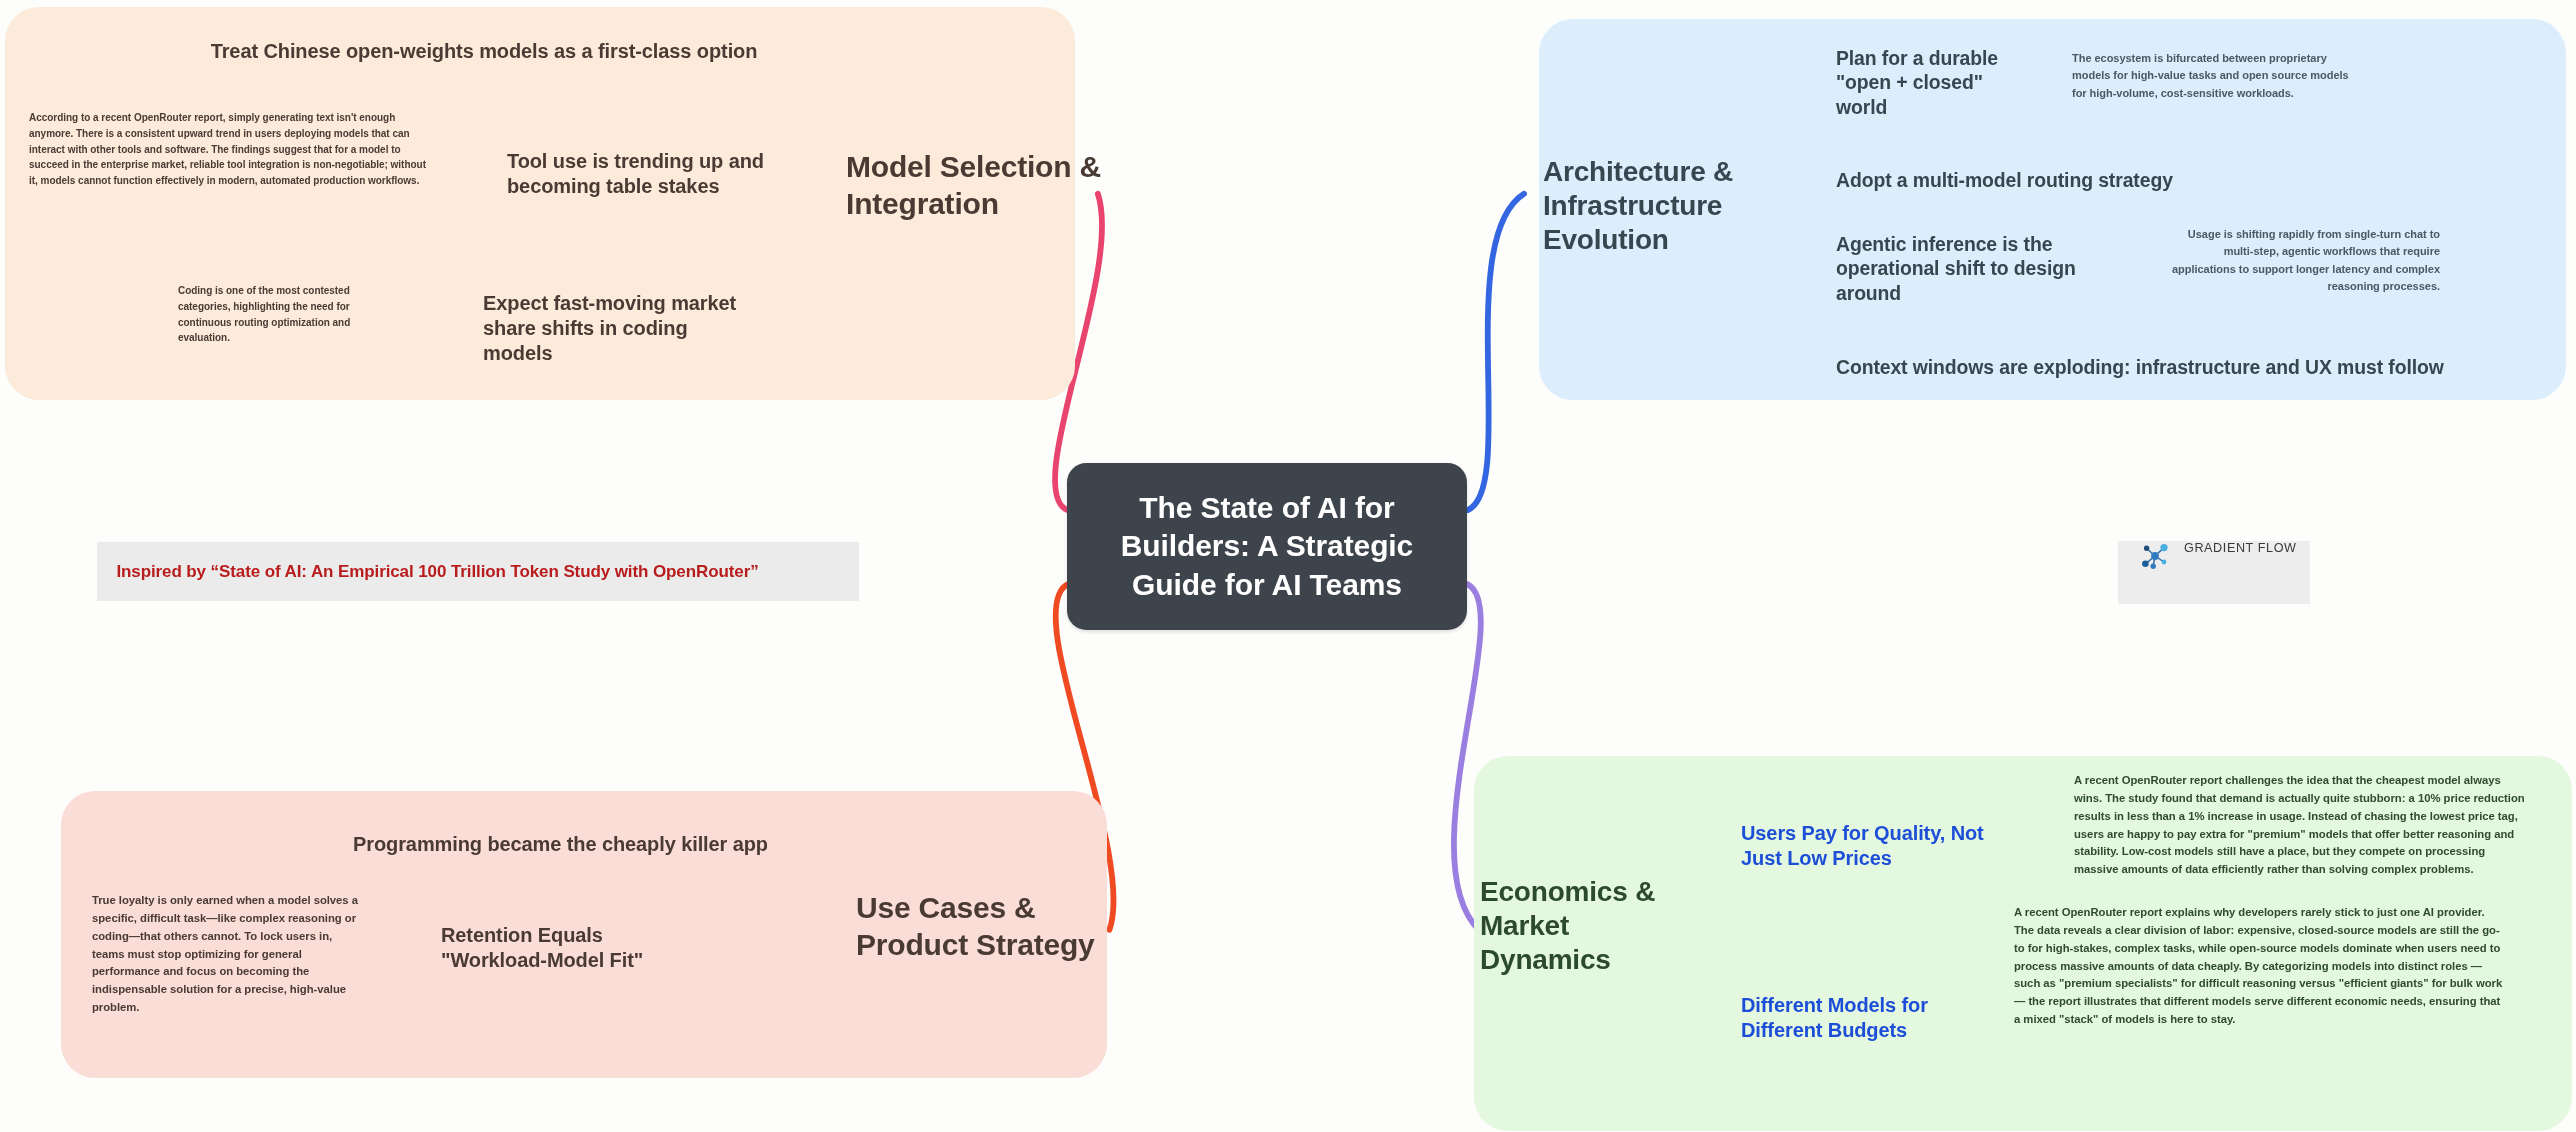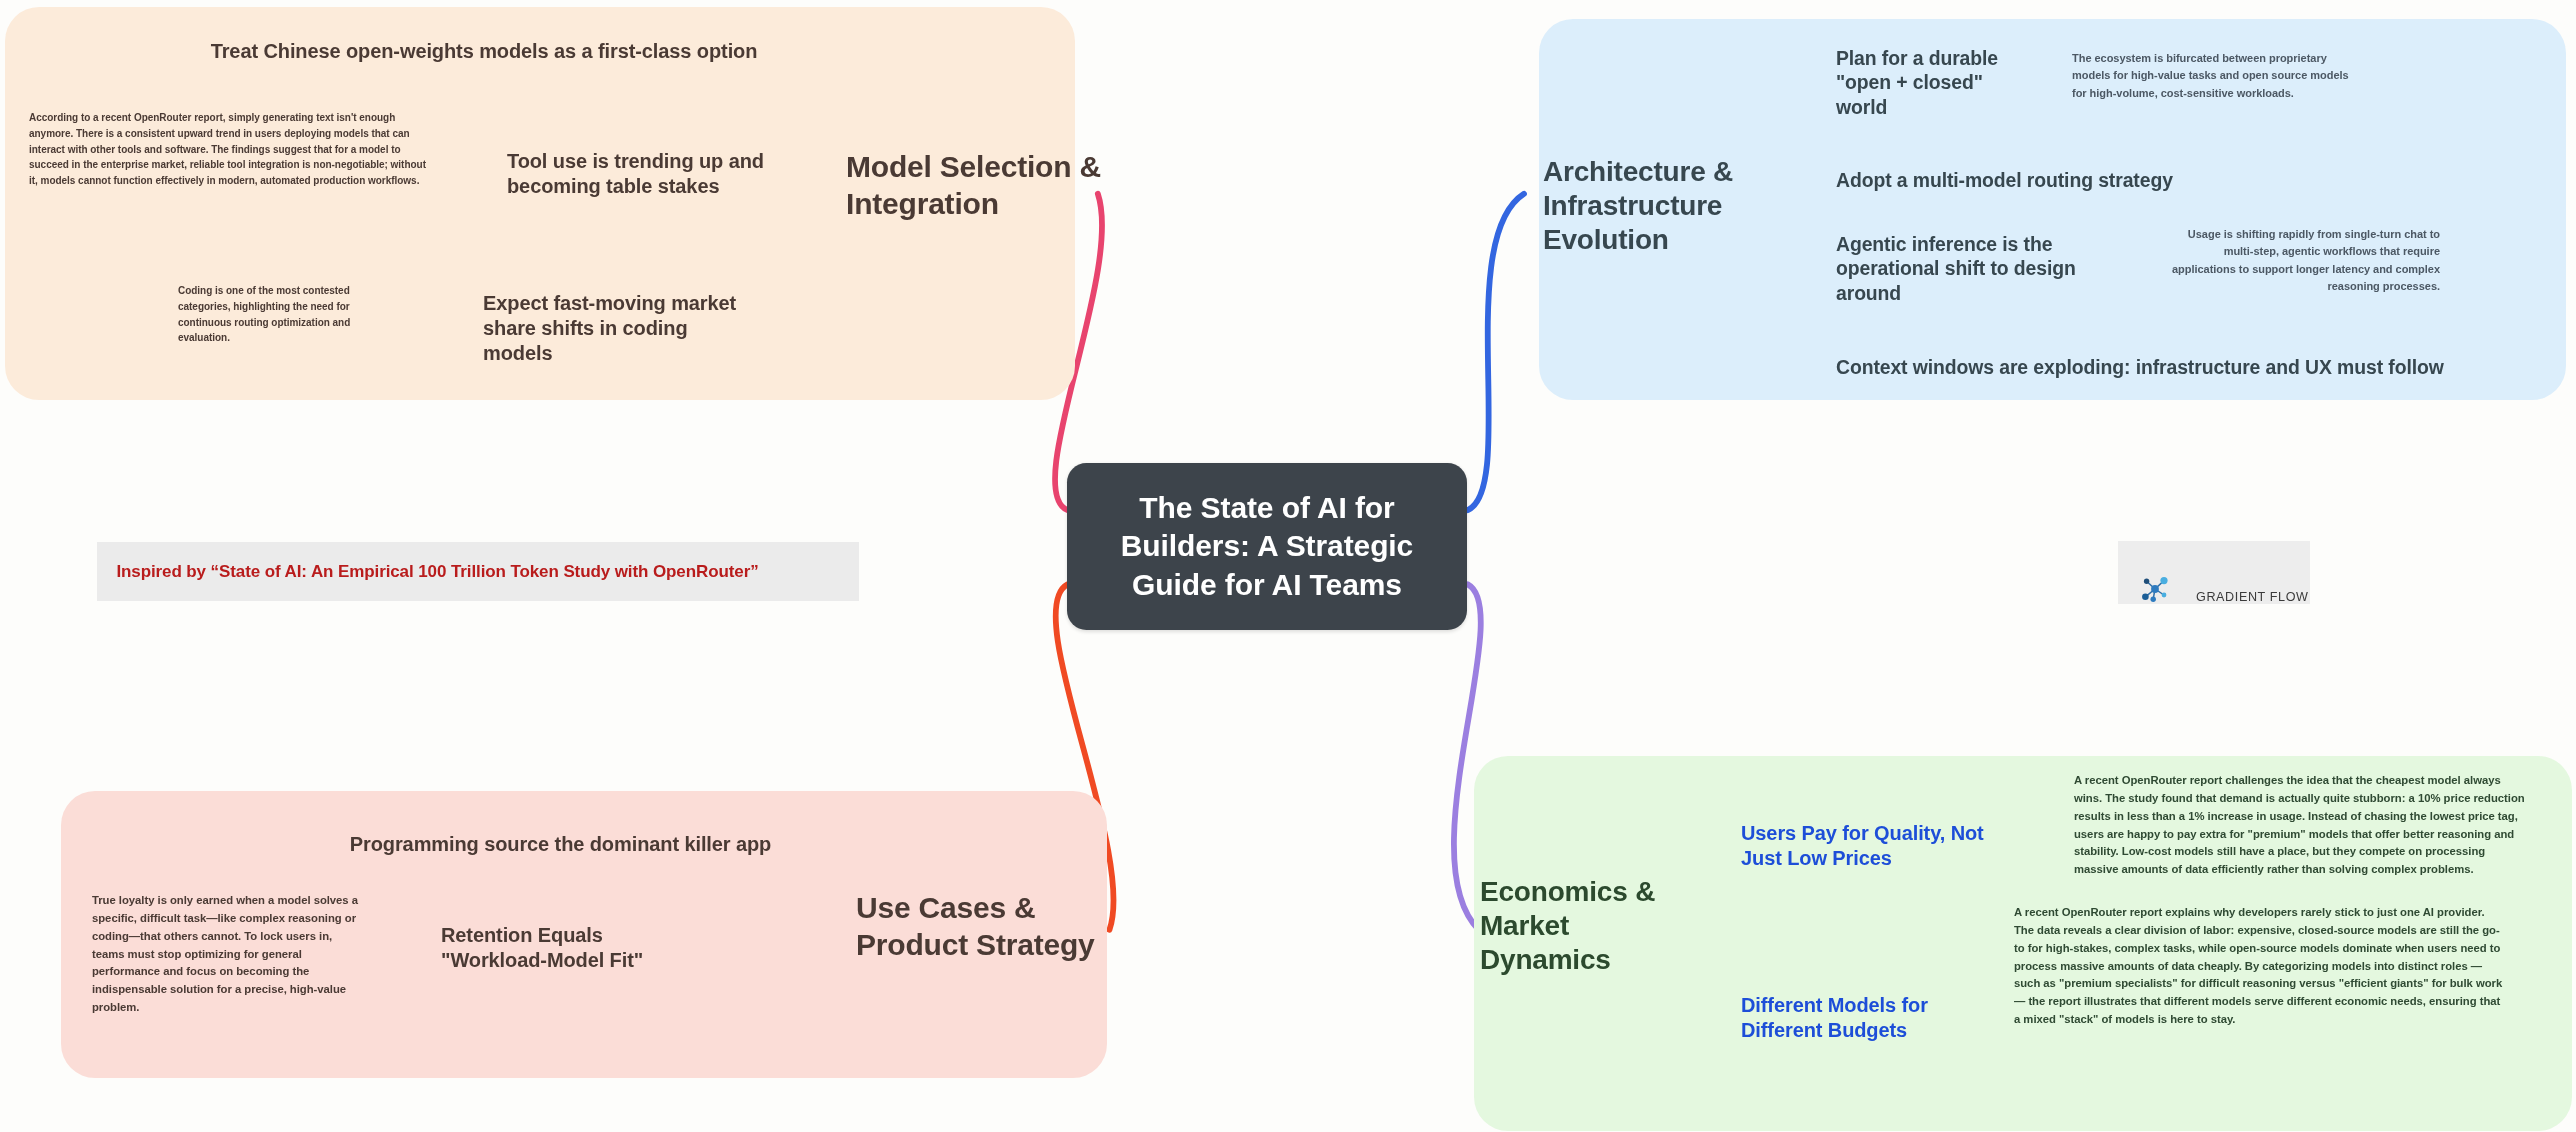--- a/index.html
+++ b/index.html
@@ -122,22 +122,22 @@
   }
 
   .brand-chip {
     position: absolute;
     left: 2118px;
     top: 541px;
     width: 192px;
     height: 63px;
     background: #EDEDED;
     display: flex;
-    align-items: flex-end;
-    gap: 26px;
+    align-items: flex-start;
+    gap: 14px;
     padding-left: 22px;
     box-sizing: border-box;
     z-index: 5;
   }
   .brand-logo { width: 30px; height: 30px; flex: 0 0 auto; display:block; }
   .brand-text {
     font-size: 12.6px;
     color: #3A3A3A;
     letter-spacing: 0.6px;
     white-space: nowrap;
@@ -255,21 +255,21 @@
 
 <div class="sub sub-blue" style="left:1836px; top:168px; width:465px;">Adopt a multi-model routing strategy</div>
 
 <div class="sub sub-blue" style="left:1836px; top:232px; width:245px;">Agentic inference is the operational shift to design around</div>
 <div class="detail detail-blue" style="left:2162px; top:226px; width:278px;text-align:right;">Usage is shifting rapidly from single-turn chat to multi-step, agentic workflows that require applications to support longer latency and complex reasoning processes.</div>
 
 <div class="sub sub-blue" style="left:1836px; top:355px; width:652px;">Context windows are exploding: infrastructure and UX must follow</div>
 
 <div class="branch-title bt-pink">Use Cases &amp; Product Strategy</div>
 
-<div class="sub sub-pink" style="left:328px; top:832px; width:465px; text-align:center;">Programming source the dominant killer app</div>
+<div class="sub sub-pink" style="left:328px; top:832px; width:465px; text-align:center;">Programming became the cheaply killer app</div>
 
 <div class="sub sub-pink" style="left:441px; top:923px; width:271px;">Retention Equals "Workload-Model Fit"</div>
 <div class="detail detail-pink" style="left:92px; top:892px; width:271px;">True loyalty is only earned when a model solves a specific, difficult task—like complex reasoning or coding—that others cannot. To lock users in, teams must stop optimizing for general performance and focus on becoming the indispensable solution for a precise, high-value problem.</div>
 
 <div class="branch-title bt-green">Economics &amp; Market Dynamics</div>
 
 <div class="sub sub-green" style="left:1741px; top:821px; width:271px;">Users Pay for Quality, Not Just Low Prices</div>
 <div class="detail detail-green" style="left:2074px; top:772px; width:452px;">A recent OpenRouter report challenges the idea that the cheapest model always wins. The study found that demand is actually quite stubborn: a 10% price reduction results in less than a 1% increase in usage. Instead of chasing the lowest price tag, users are happy to pay extra for "premium" models that offer better reasoning and stability. Low-cost models still have a place, but they compete on processing massive amounts of data efficiently rather than solving complex problems.</div>
 
 <div class="sub sub-green" style="left:1741px; top:993px; width:245px;">Different Models for Different Budgets</div>

